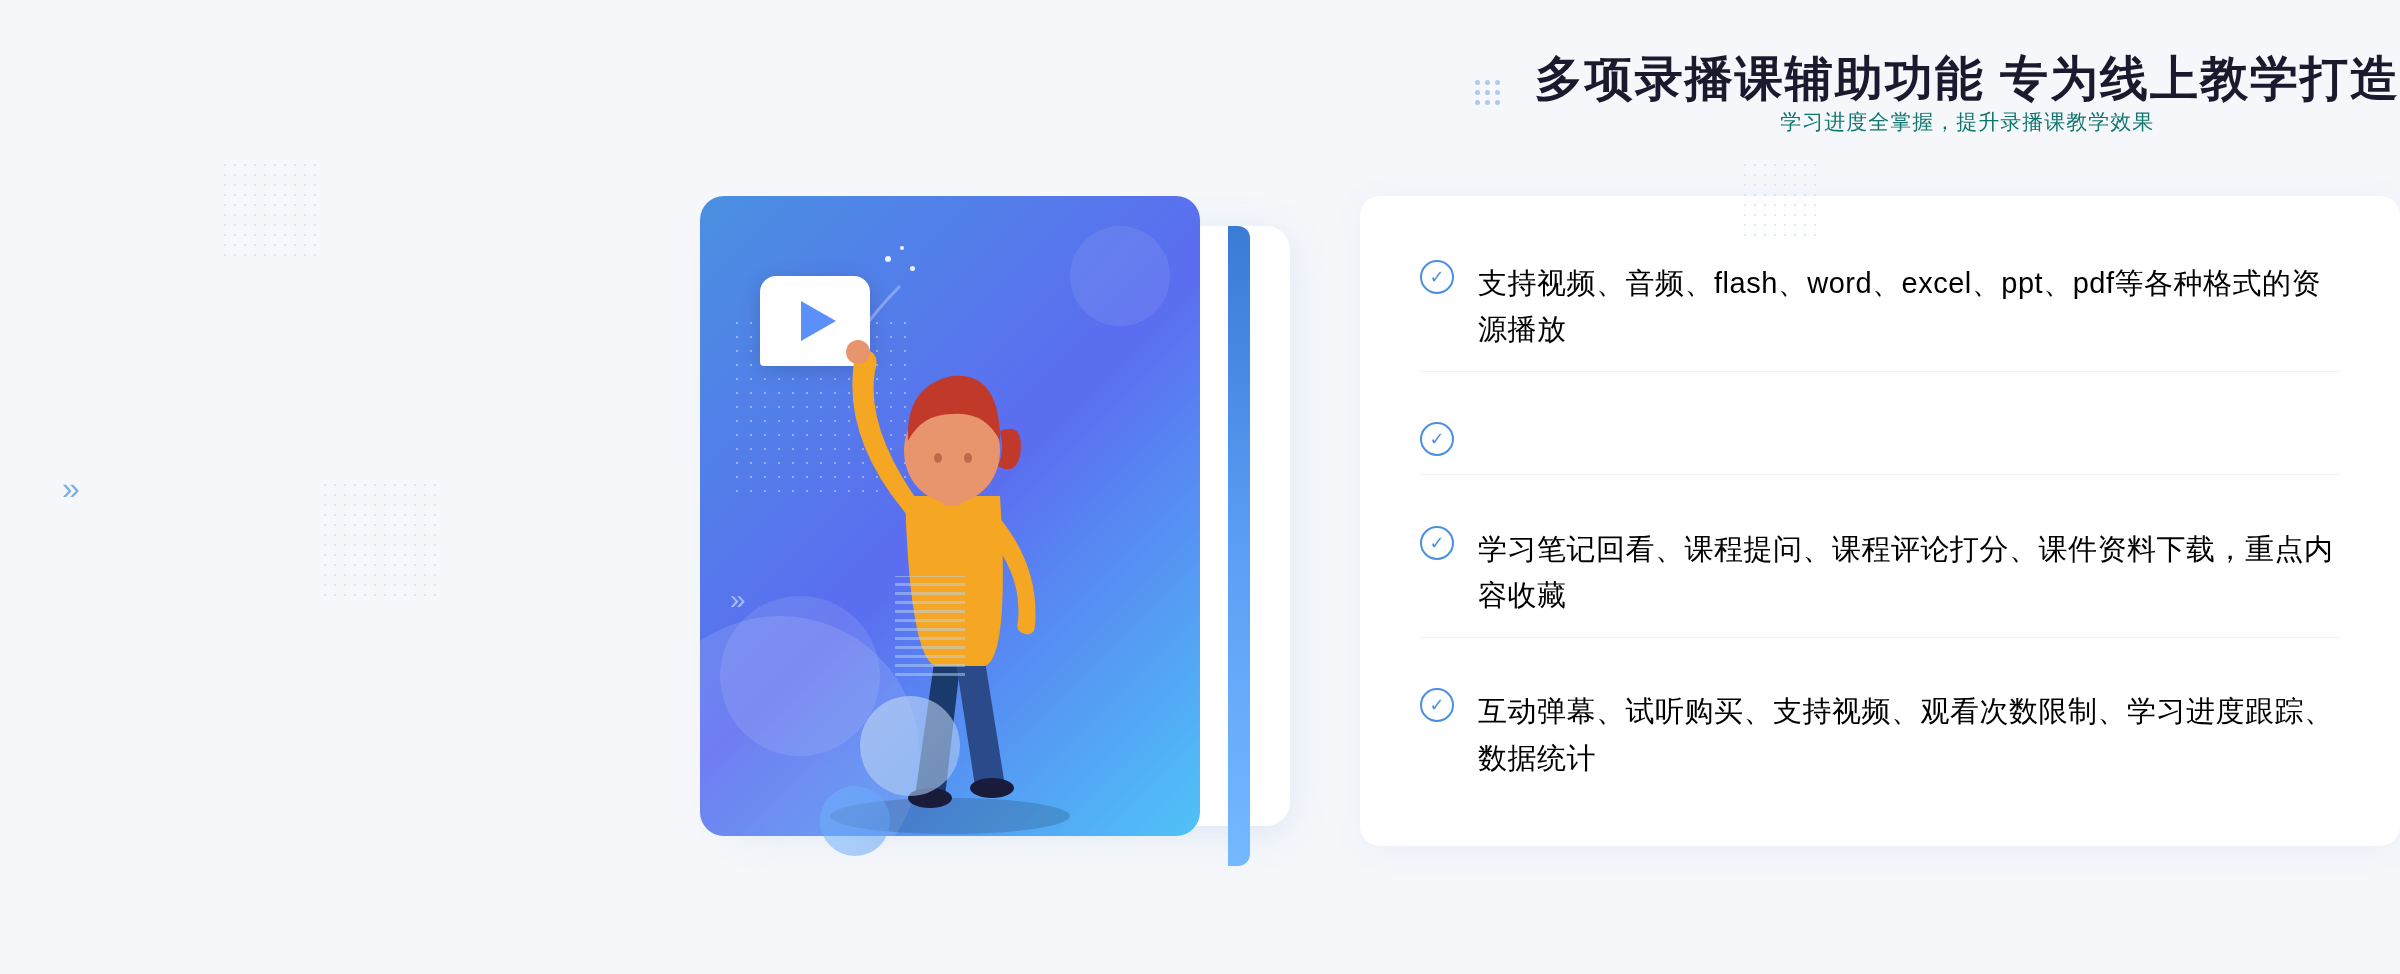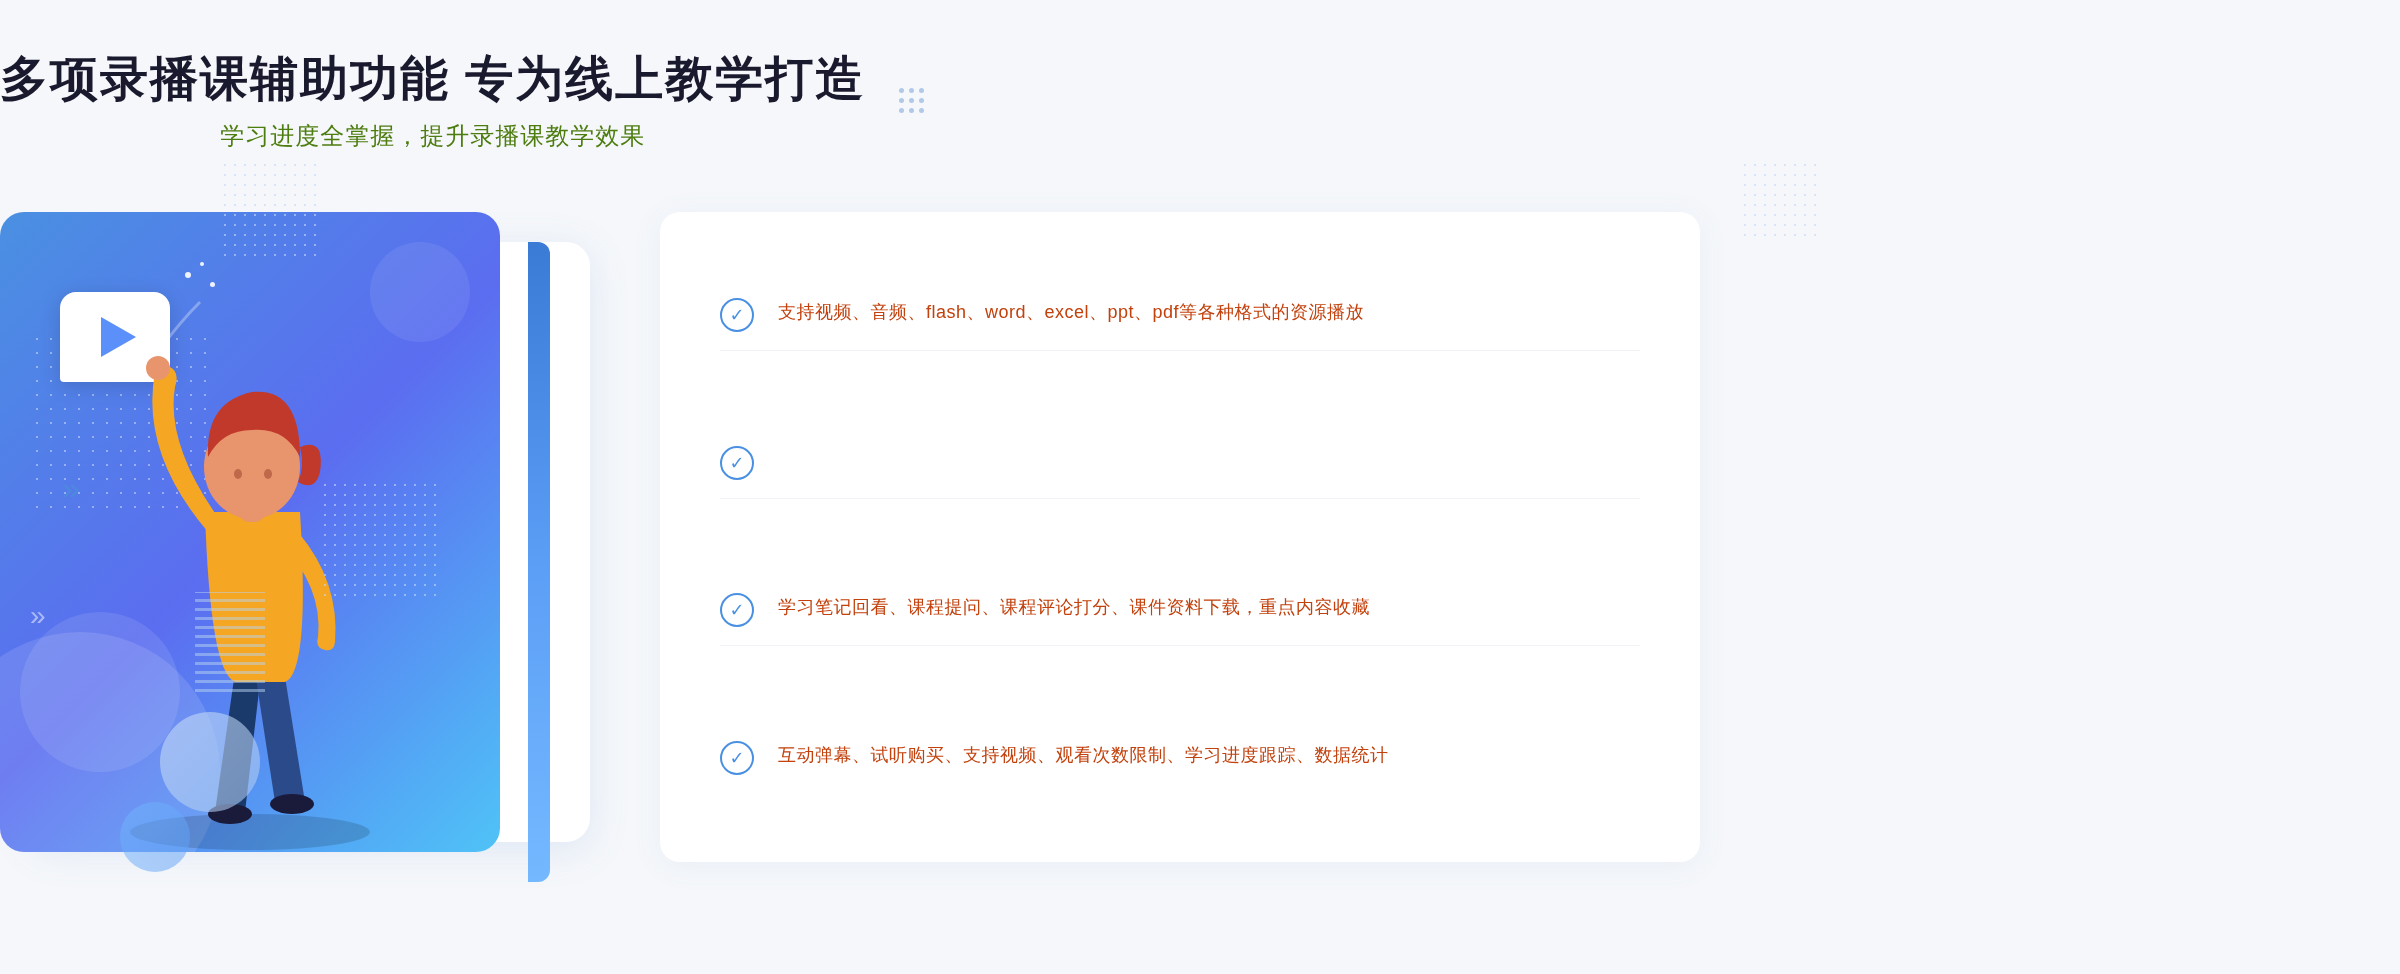--- a/index.html
+++ b/index.html
@@ -57,21 +57,21 @@
       font-size: 32px;
       opacity: 0.7;
     }
 
     
     .page-container {
       width: 100%;
       height: 100%;
       display: flex;
       flex-direction: column;
-      align-items: flex-start;
+      align-items: flex-end;
       padding-top: 50px;
       position: relative;
     }
 
     
     .header-section {
       text-align: center;
       margin-bottom: 40px;
       position: relative;
     }
@@ -108,23 +108,22 @@
 
     .main-title {
       font-size: 48px;
       font-weight: 700;
       color: #1a1a2e;
       letter-spacing: 2px;
       line-height: 1.2;
     }
 
     .subtitle {
-      font-size: 24px;
-      color: #4d7c0f;
-      margin-top: 12px;
+      font-size: 21px;
+      color: #0f766e;
       letter-spacing: 1px;
     }
 
     
     .content-area {
       display: flex;
       width: 1700px;
       height: 720px;
       position: relative;
     }
@@ -310,22 +309,22 @@
       flex-shrink: 0;
     }
 
     .check-mark {
       color: #4a90e2;
       font-size: 18px;
       line-height: 1;
     }
 
     .feature-text {
-      font-size: 18px;
-      color: #c2410c;
+      font-size: 29px;
+      color: #000000;
       line-height: 1.6;
       letter-spacing: 0.5px;
     }
 
     
     .deco-circle-bottom-left {
       position: absolute;
       bottom: 80px;
       left: 160px;
       width: 100px;

